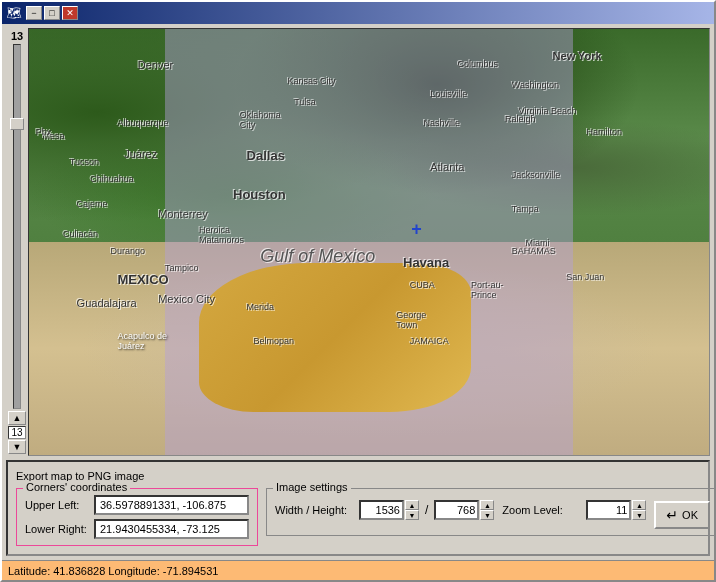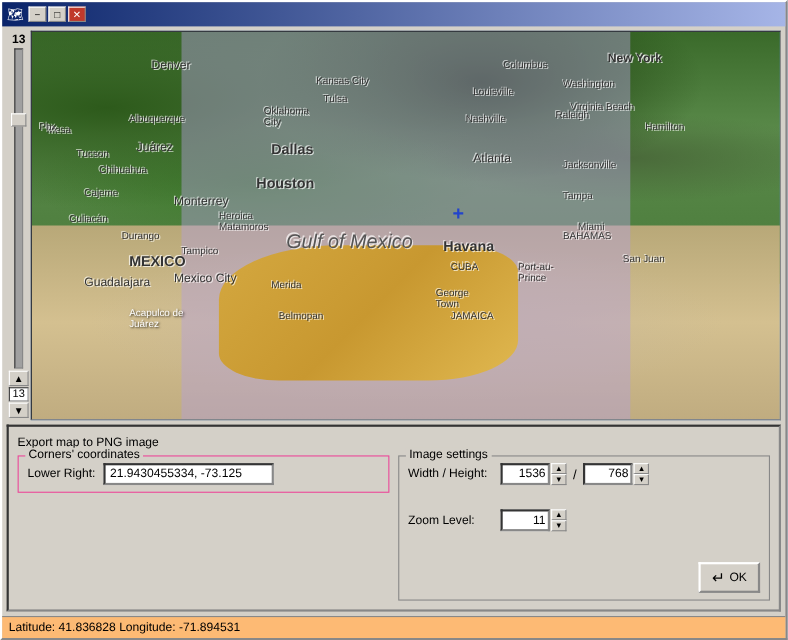--- a/index.html
+++ b/index.html
@@ -355,22 +355,22 @@
       align-items: center;
       gap: 4px;
       margin-top: 4px;
       align-self: center;
     }
     .ok-icon {
       font-size: 14px;
     }
     .image-settings-inner {
       display: flex;
-      flex-direction: column;
-      gap: 18px;
+      flex-direction: row;
+      gap: 8px;
     }
     .image-row-ok {
       display: flex;
       justify-content: flex-end;
       margin-top: 2px;
     }
     .statusbar {
       background: #fdba74;
       border-top: 1px solid #888;
       padding: 2px 6px;
@@ -474,20 +474,24 @@
       </div>
     </div>
 
     <div class="bottom-panel">
       <div class="panel-title">Export map to PNG image</div>
       <div class="panel-row">
 
         <div class="coords-group">
           <span class="group-label">Corners' coordinates</span>
           <div class="coord-row">
+            <span class="coord-label">Upper Left:</span>
+            <input class="coord-input" type="text" value="36.5978891331, -106.875" style="">
+          </div>
+          <div class="coord-row">
             <span class="coord-label">Lower Right:</span>
             <input class="coord-input" type="text" value="21.9430455334, -73.125" style="">
           </div>
         </div>
 
         <div class="image-group">
           <span class="group-label">Image settings</span>
           <div class="image-settings-inner">
             <div class="image-row">
               <span class="image-label">Width / Height:</span>

